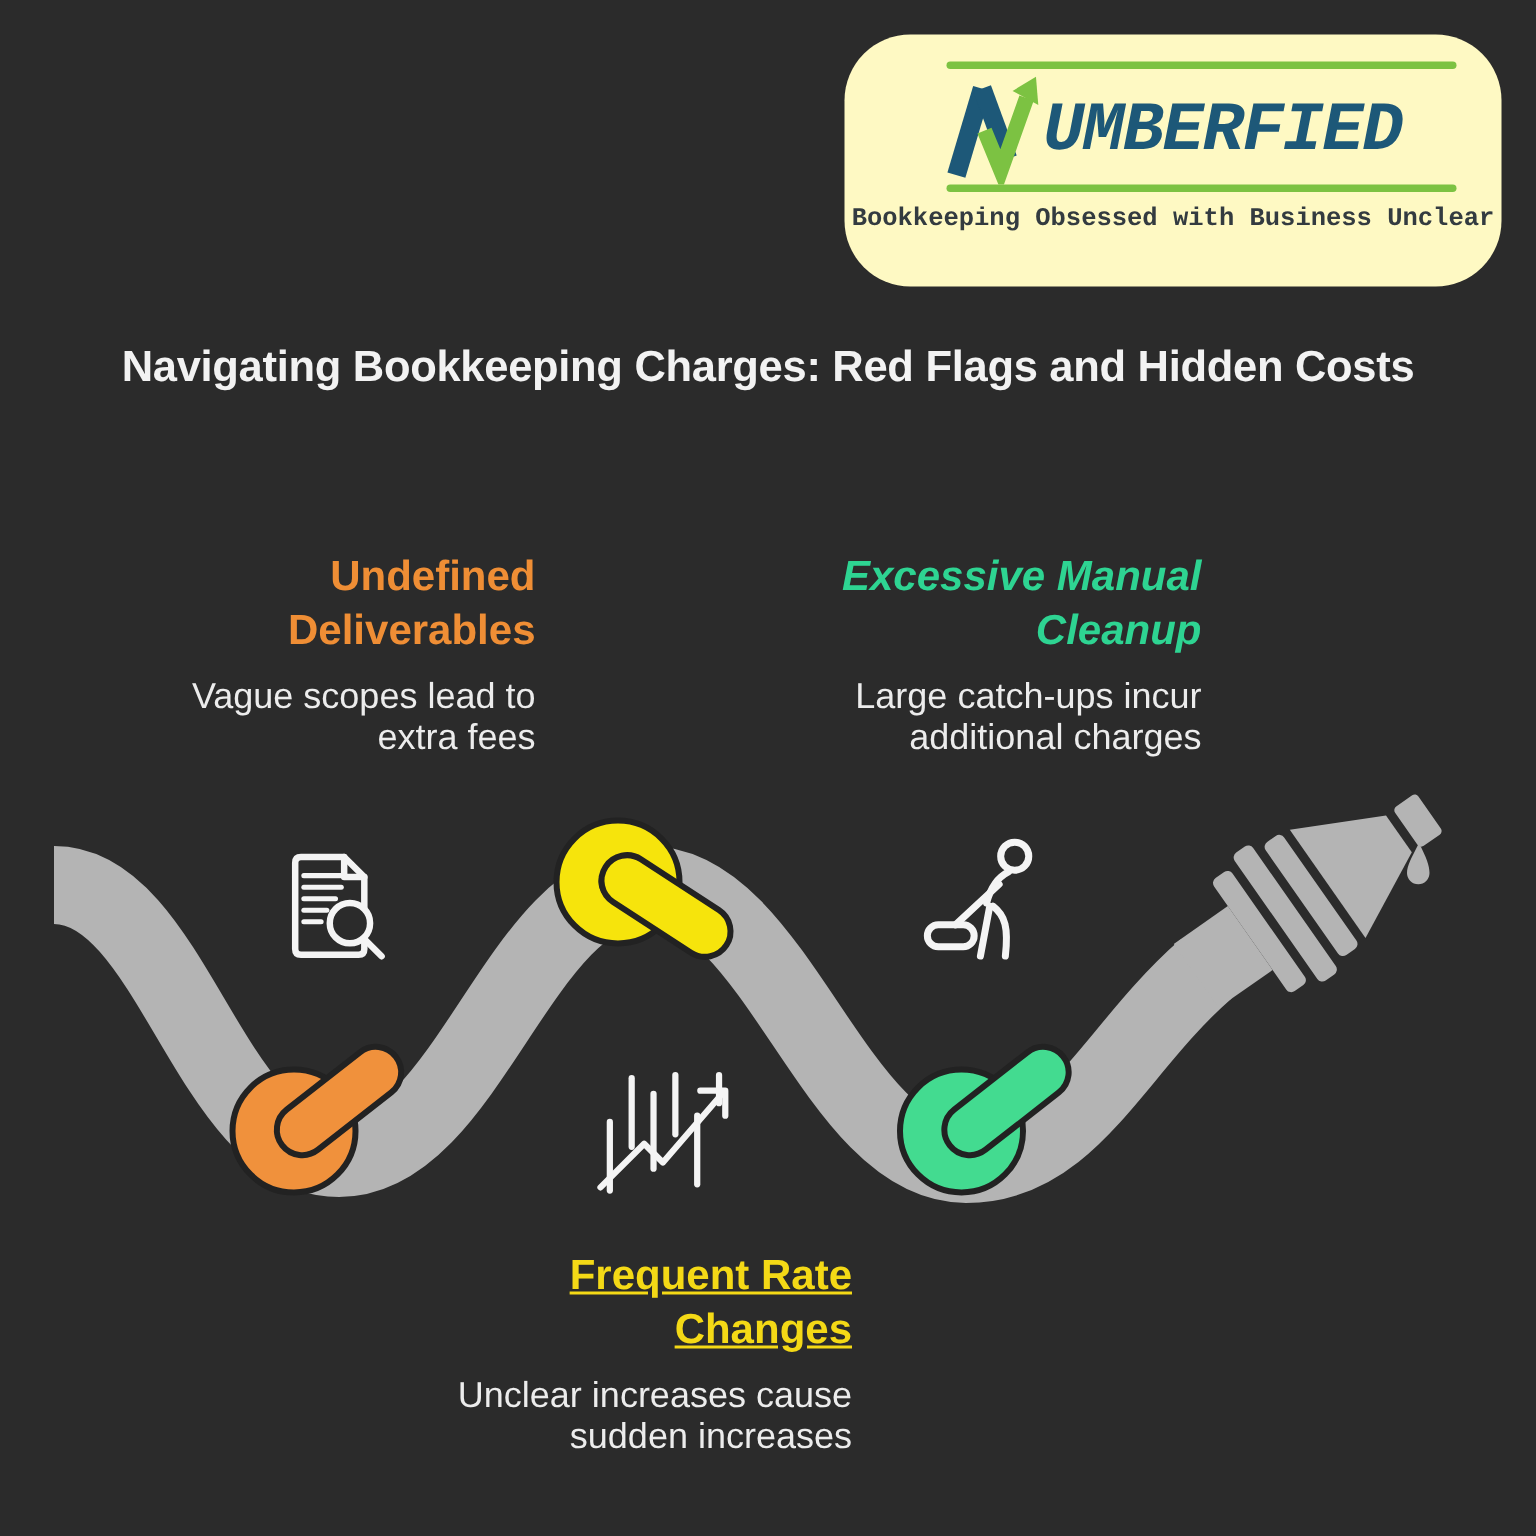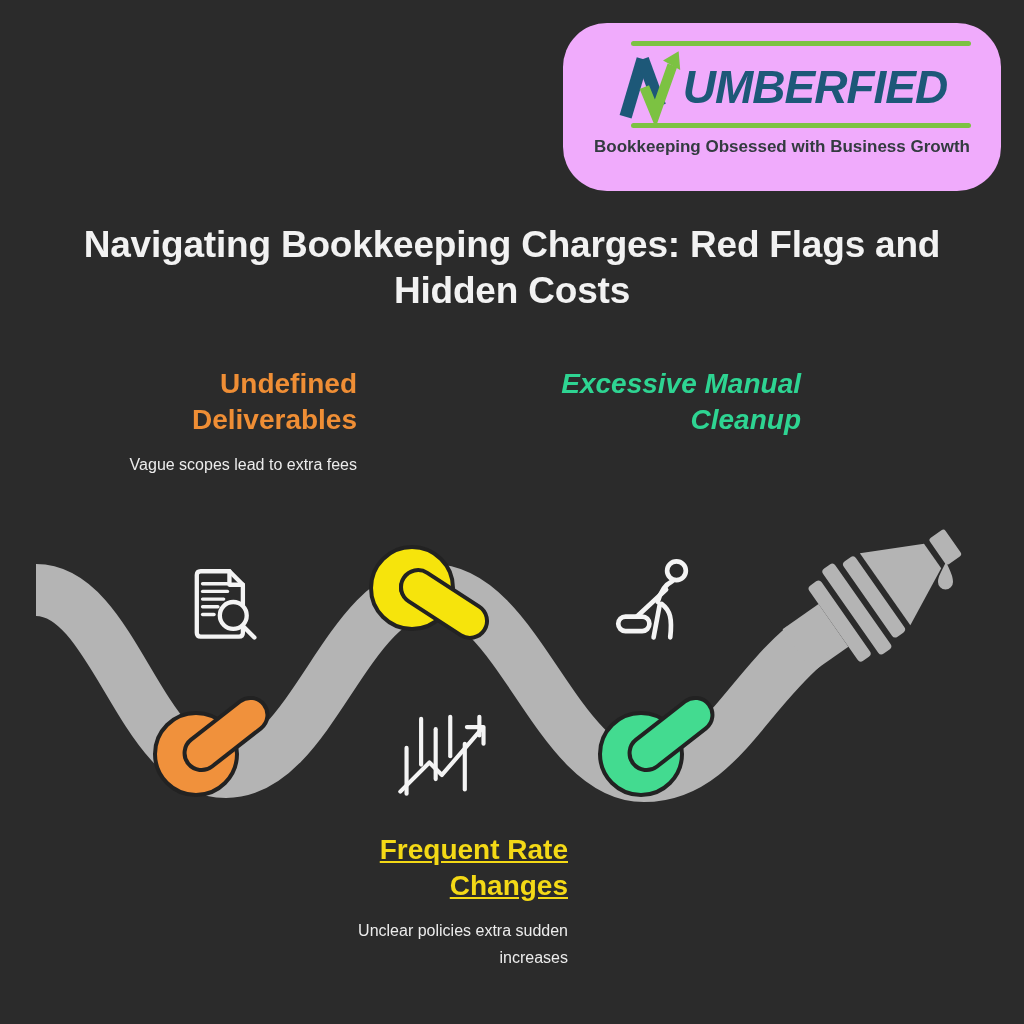--- a/index.html
+++ b/index.html
@@ -6,48 +6,48 @@
   body{
     width:1024px;height:1024px;position:relative;overflow:hidden;
     background:var(--bg,#2b2b2b);
     font-family:"Liberation Sans", sans-serif;
   }
   .abs{position:absolute;}
 
   
   .logo-card{
     left:563px;top:23px;width:438px;height:168px;
-    background:#f0abfc;border-radius:44px;
+    background:#fef9c3;border-radius:44px;font-family:Liberation Mono, monospace;
   }
   .logo-line{position:absolute;left:68px;width:340px;height:5px;
     background:var(--logo-green,#7cc242);border-radius:3px;}
   .logo-line.top{top:18px;}
   .logo-line.bottom{top:100px;}
   .brand-row{position:absolute;left:0;top:28px;width:100%;height:72px;
     display:flex;justify-content:center;align-items:center;}
   .brand-mark{width:64px;height:78px;margin-right:2px;margin-top:-6px;}
   .brand-text{
     font-size:46px;font-weight:bold;font-style:italic;
     color:var(--logo-blue,#1d5878);letter-spacing:-1px;line-height:1;
   }
   .tagline{position:absolute;left:0;top:114px;width:100%;
     text-align:center;font-size:17px;font-weight:bold;
     color:var(--tagline,#333b40);}
 
   
   .title{
     left:32px;top:222px;width:960px;
     text-align:center;color:var(--text-light,#f2f2f2);
-    font-size:37px;line-height:46px;font-weight:bold;letter-spacing:-0.2px;
+    font-size:29px;line-height:46px;font-weight:bold;letter-spacing:-0.2px;
   }
 
   
   .topic{width:280px;text-align:right;}
   .topic .heading{font-size:28px;line-height:36px;font-weight:bold;}
-  .topic .desc{margin-top:13px;font-size:16px;line-height:27px;
+  .topic .desc{margin-top:13px;font-size:24px;line-height:27px;
     color:var(--text-desc,#ececec);}
   .topic1{left:77px;top:366px;}
   .topic1 .heading{color:var(--orange-text,#ef8e35);}
   .topic2{left:521px;top:366px;}
   .topic2 .heading{color:var(--green-text,#2ed492);font-style:italic;}
   .topic3{left:288px;top:832px;}
   .topic3 .heading{color:var(--yellow-text,#f4d916);text-decoration:underline;}
 
   
   .art{left:0;top:0;width:1024px;height:1024px;}
@@ -60,35 +60,36 @@
   <div class="brand-row">
     <svg class="brand-mark" viewBox="0 0 80 100">
       <path d="M 10 92 L 32 18" stroke="var(--logo-blue)" stroke-width="16" fill="none"></path>
       <path d="M 32 18 L 54 78" stroke="var(--logo-blue)" stroke-width="16" fill="none"></path>
       <path d="M 34 54 L 48 88 L 70 26" stroke="var(--logo-green)" stroke-width="13" fill="none"></path>
       <polygon points="58,20 78,8 80,32" fill="var(--logo-green)"></polygon>
     </svg>
     <span class="brand-text">UMBERFIED</span>
   </div>
   <div class="logo-line bottom"></div>
-  <div class="tagline">Bookkeeping Obsessed with Business Growth</div>
+  <div class="tagline">Bookkeeping Obsessed with Business Unclear</div>
 </div>
 
 <div class="abs title">Navigating Bookkeeping Charges: Red Flags and Hidden Costs</div>
 
 <div class="abs topic topic1">
   <div class="heading">Undefined Deliverables</div>
   <div class="desc">Vague scopes lead to extra fees</div>
 </div>
 <div class="abs topic topic2">
   <div class="heading">Excessive Manual Cleanup</div>
+  <div class="desc">Large catch-ups incur additional charges</div>
 </div>
 <div class="abs topic topic3">
   <div class="heading">Frequent Rate Changes</div>
-  <div class="desc">Unclear policies extra sudden increases</div>
+  <div class="desc">Unclear increases cause sudden increases</div>
 </div>
 
 <svg class="abs art" viewBox="0 0 1024 1024">
 
   <path d="M 36 590
            C 115 590, 140 772, 226 772
            C 312 772, 346 590, 432 590
            C 518 590, 556 776, 644 776
            C 714 776, 742 700, 804 646" fill="none" stroke="var(--rope)" stroke-width="52" stroke-linecap="butt"></path>
 

